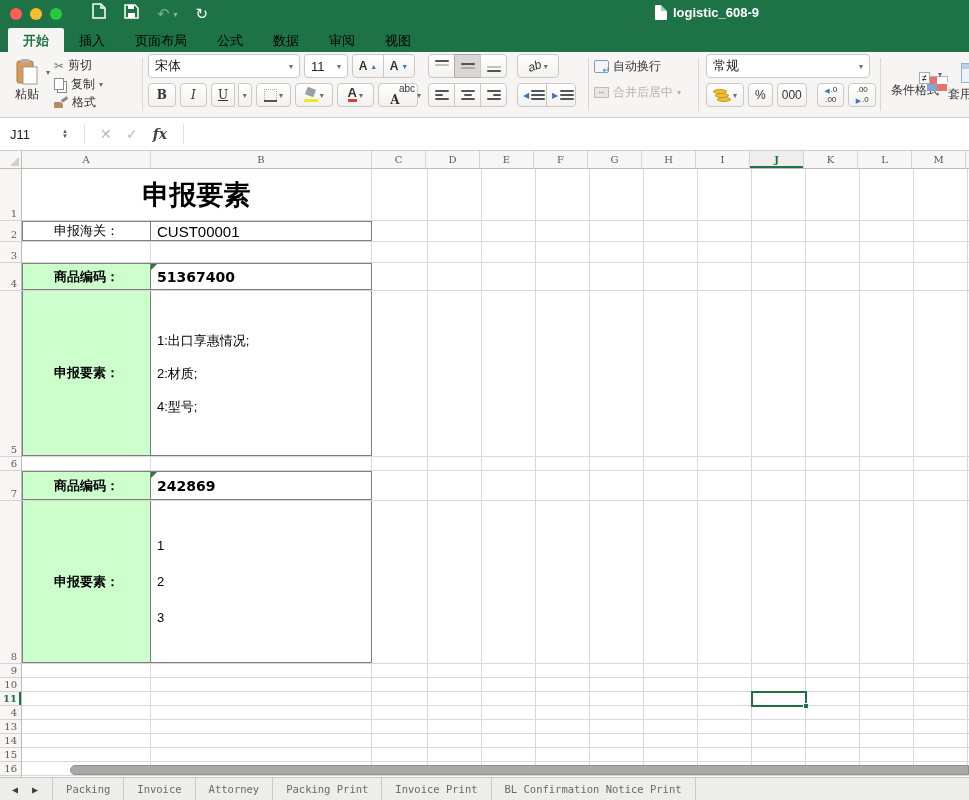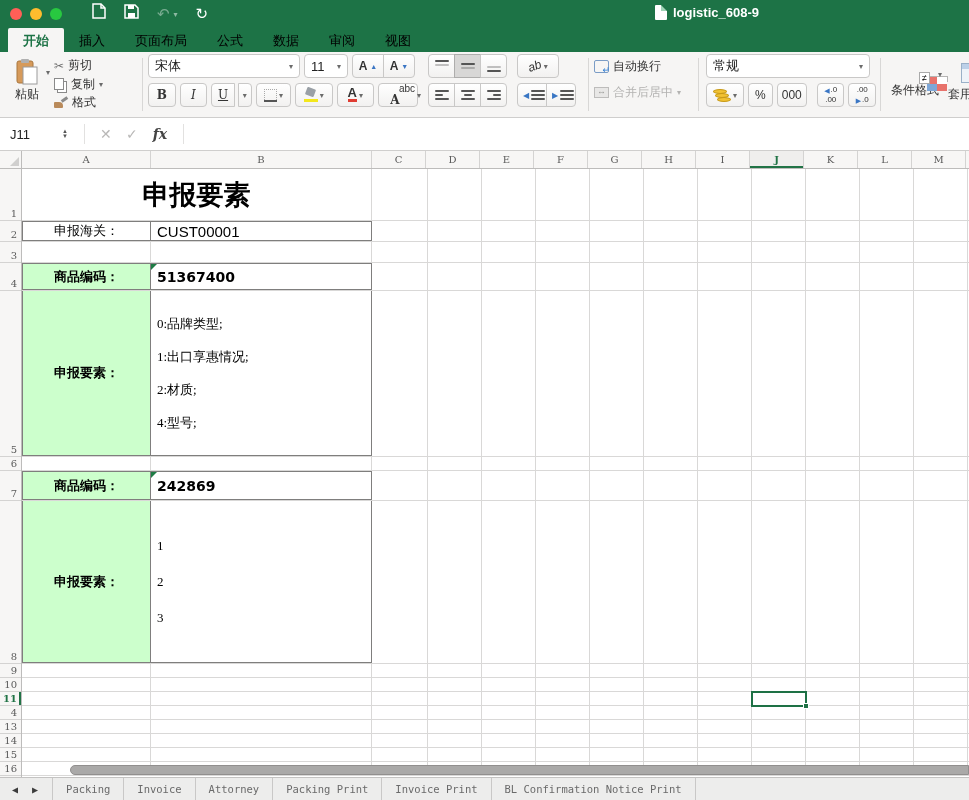--- a/index.html
+++ b/index.html
@@ -146,21 +146,21 @@
   .rh { border-bottom:1px solid #d4d3d2; display:flex; align-items:flex-end; justify-content:flex-end;
     padding:0 4px 1px 0; font-family:"DejaVu Serif",serif; font-size:10px; color:#5a5a5a; flex:none; }
   .rh.sel { color:#217346; font-weight:bold; box-shadow:inset -2px 0 0 #217346; }
   .cells { position:absolute; left:22px; top:18px; right:0; bottom:0; }
   .row { display:flex; border-bottom:1px solid #d9d8d7; position:relative;
     background-image:repeating-linear-gradient(to right, transparent 0 53px, #d9d8d7 53px 54px);
     background-repeat:no-repeat; background-position:352px 0; background-size:calc(100% - 352px) 100%; }
   .cell { height:100%; flex:none; position:relative; }
   .wA { width:129px; } .wB { width:221px; } .wAB { width:350px; }
   .lt-r { border-right:1px solid #d9d8d7; }
-  .dk-l { border-left:1px solid #7f7e7d; } .dk-r { border-right:1px solid #7f7e7d;font-family:Liberation Serif, serif; }
+  .dk-l { border-left:1px solid #7f7e7d; } .dk-r { border-right:1px solid #7f7e7d; }
   .dk-t { border-top:1px solid #7f7e7d; } .dk-b { border-bottom:1px solid #7f7e7d; }
   .green { background:#ccffcc; }
   .clabel { display:flex; align-items:center; justify-content:center; font-size:13px; color:#000; }
   .bold { font-weight:bold; }
   .title-cell { display:flex; align-items:center; justify-content:center;
     font-size:27px; font-weight:bold; color:#000; }
   .val { display:flex; align-items:center; padding-left:6px; font-family:"DejaVu Sans",sans-serif;
     font-size:14px; font-weight:bold; color:#000; }
   .val-reg { font-size:15px; font-weight:normal; font-family:"Liberation Sans",sans-serif; }
   .flag { position:absolute; left:0; top:0; width:0; height:0;
@@ -539,21 +539,20 @@
       <div class="cell wA dk-l dk-t dk-b dk-r green clabel bold">商品编码：</div>
       <div class="cell wB dk-t dk-b dk-r val">
         <span class="flag"></span>
         <span>51367400</span>
       </div>
     </div>
 
     <div class="row" style="height:166px">
       <div class="cell wA dk-l dk-b dk-r green clabel bold">申报要素：</div>
       <div class="cell wB dk-b dk-r lines lh33">
-        <div>0:品牌类型;</div>
         <div>1:出口享惠情况;</div>
         <div>2:材质;</div>
         <div>4:型号;</div>
       </div>
     </div>
 
     <div class="row" style="height:14px">
       <div class="cell wA lt-r"></div>
       <div class="cell wB lt-r"></div>
     </div>

